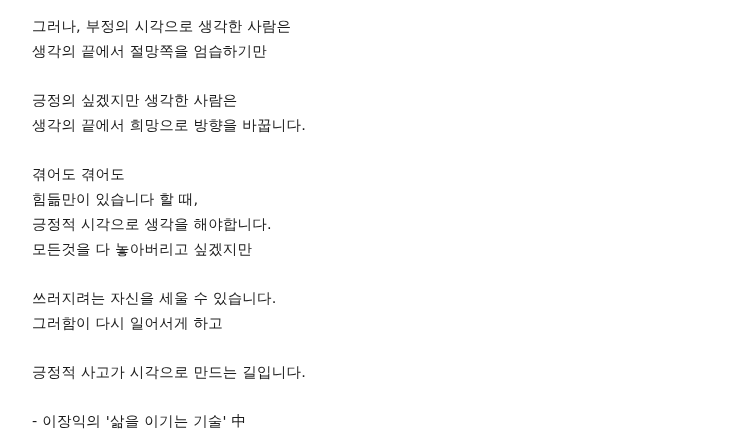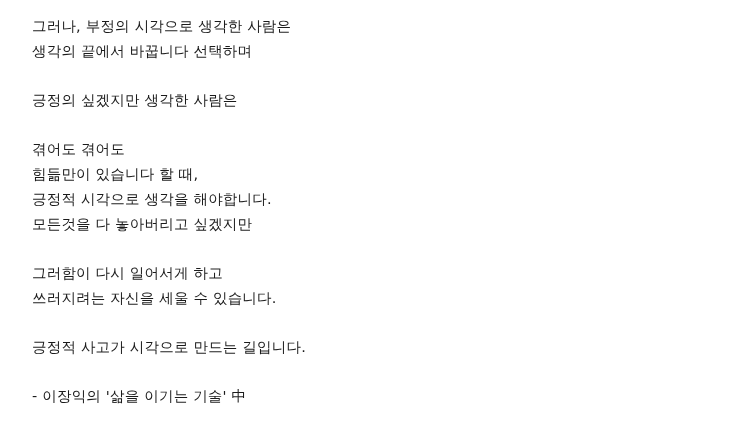--- a/index.html
+++ b/index.html
@@ -42,37 +42,38 @@
     letter-spacing: 0.2px;
   }
 </style>
 </head>
 <body>
 
 <div id="page">
 
   <div class="stanza">
     <div class="line">그러나, 부정의 시각으로 생각한 사람은</div>
-    <div class="line">생각의 끝에서 바꿉니다 선택하며</div>
+    <div class="line">생각의 끝에서 절망쪽을 엄습하기만</div>
   </div>
 
   <div class="stanza">
     <div class="line">긍정의 싶겠지만 생각한 사람은</div>
+    <div class="line">생각의 끝에서 희망으로 방향을 바꿉니다.</div>
   </div>
 
   <div class="stanza">
     <div class="line">겪어도 겪어도</div>
     <div class="line">힘듦만이 있습니다 할 때,</div>
     <div class="line">긍정적 시각으로 생각을 해야합니다.</div>
     <div class="line">모든것을 다 놓아버리고 싶겠지만</div>
   </div>
 
   <div class="stanza">
+    <div class="line">쓰러지려는 자신을 세울 수 있습니다.</div>
     <div class="line">그러함이 다시 일어서게 하고</div>
-    <div class="line">쓰러지려는 자신을 세울 수 있습니다.</div>
   </div>
 
   <div class="stanza">
     <div class="line">긍정적 사고가 시각으로 만드는 길입니다.</div>
   </div>
 
   <div class="attribution">- 이장익의 '삶을 이기는 기술' 中</div>
 
 </div>
 

